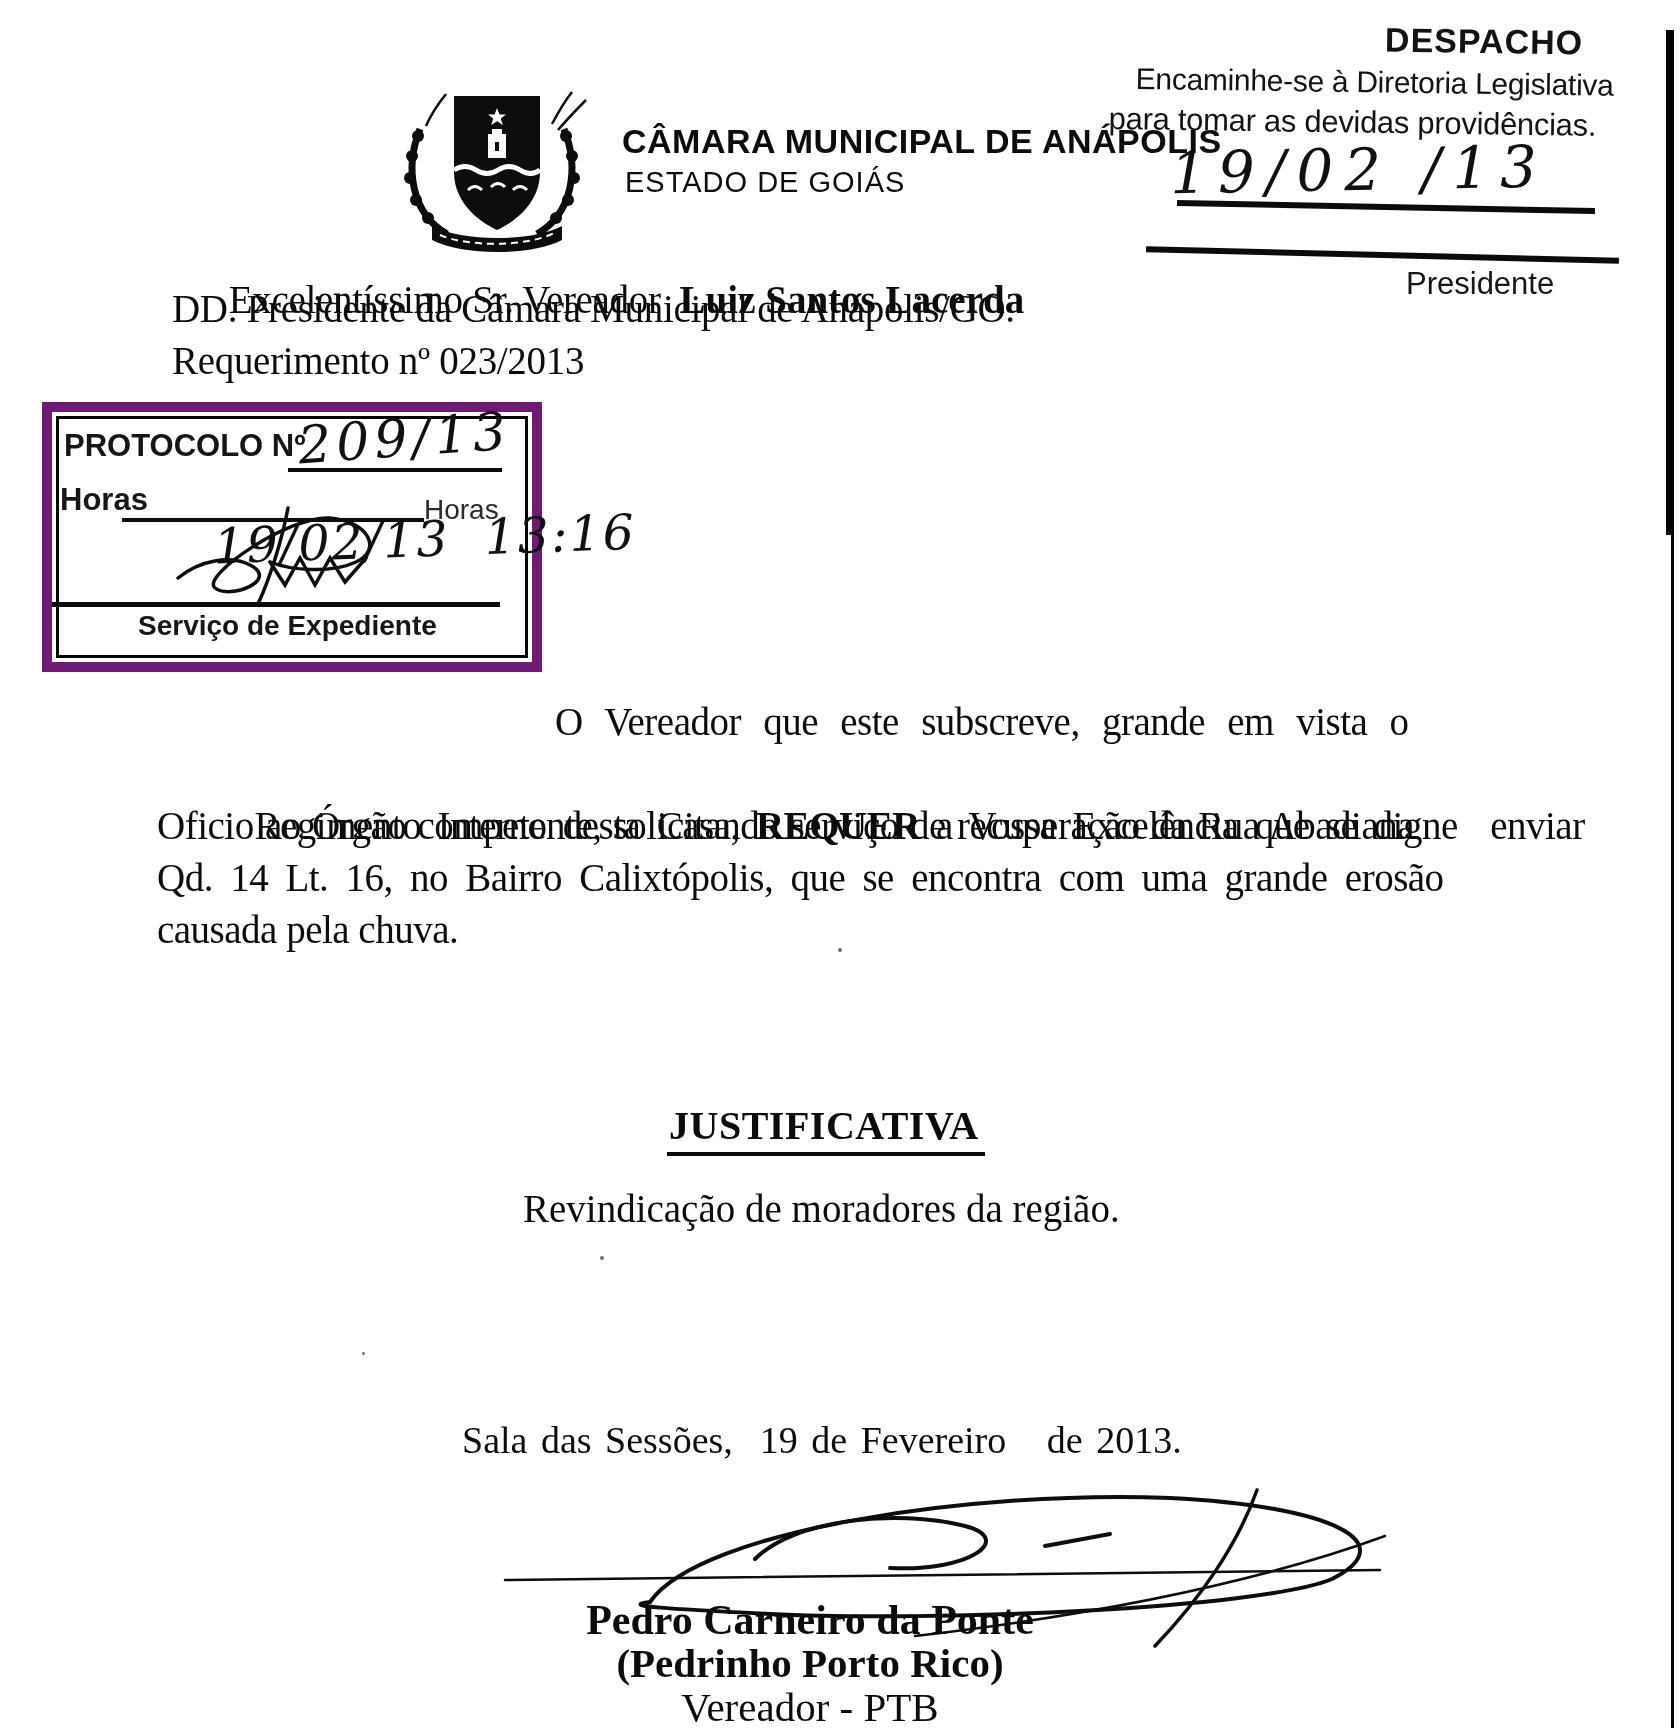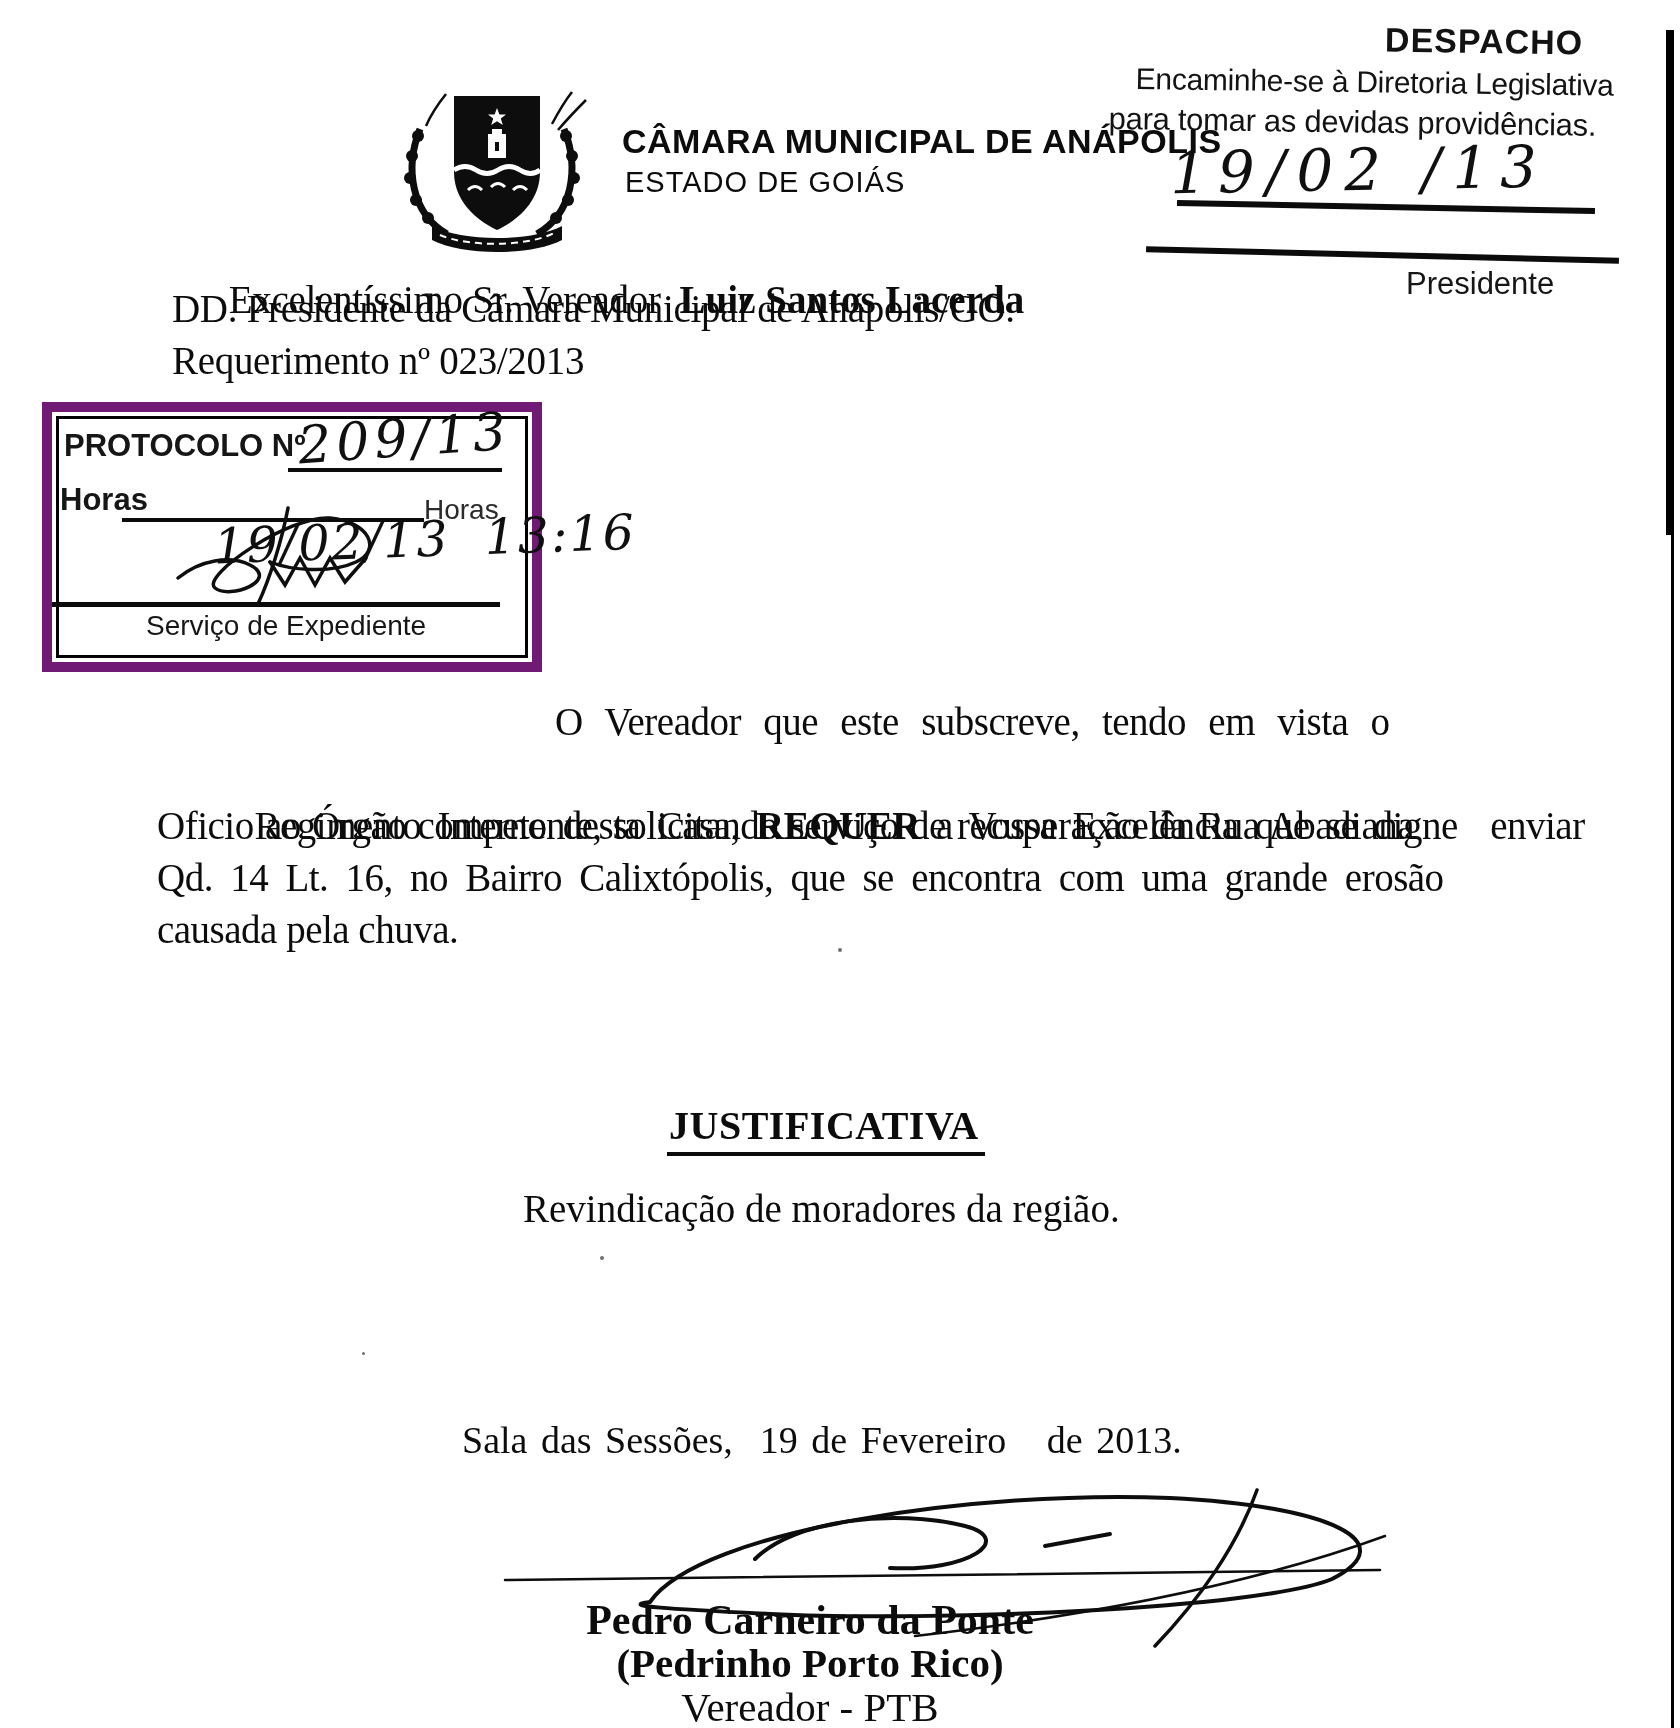--- a/index.html
+++ b/index.html
@@ -111,25 +111,25 @@
     <div class="abs rule" style="left:70px;top:106px;width:302px;height:4px;"></div>
     <div class="abs lbl" style="left:372px;top:82px;font-size:28px;font-weight:400;color:#2a2a2a;">Horas</div>
     <svg class="abs" style="left:118px;top:88px;" width="232" height="108" viewBox="0 0 232 108">
       <g fill="none" stroke="#0e0e0e" stroke-width="3.5" stroke-linecap="round">
         <path d="M8,78 C30,60 60,55 80,65 C110,80 60,100 45,88 C30,76 120,15 160,18 C200,22 212,50 186,62 C160,74 120,70 100,62"></path>
         <path d="M100,62 L115,85 L130,58 L145,85 L160,58 L175,82 L196,58"></path>
         <path d="M118,8 C112,40 100,78 88,104"></path>
       </g>
     </svg>
     <div class="abs rule" style="left:0px;top:190px;width:448px;height:5px;"></div>
-    <div class="abs lbl" style="left:94px;top:198px;font-size:28px;font-weight:400;">Serviço de Expediente</div>
+    <div class="abs lbl" style="left:86px;top:198px;font-size:28px;font-weight:700;">Serviço de Expediente</div>
   </div>
 
   <div class="abs" style="left:157px;top:696px;">
-    <div class="bodyline" style="text-indent:398px;word-spacing:13px;">O Vereador que este subscreve, tendo em vista o</div>
+    <div class="bodyline" style="text-indent:398px;word-spacing:13px;">O Vereador que este subscreve, grande em vista o</div>
     <div class="bodyline" style="word-spacing:7px;">
       <span>Regimento Interno desta Casa, </span><b>REQUER</b><span> a Vossa Excelência que se digne  enviar</span>
     </div>
     <div class="bodyline" style="word-spacing:2px;">Oficio ao Órgão competente, solicitando serviço de recuperação da Rua Abadiana</div>
     <div class="bodyline" style="word-spacing:8px;">Qd. 14 Lt. 16, no Bairro Calixtópolis, que se encontra com uma grande erosão</div>
     <div class="bodyline">causada pela chuva.</div>
   </div>
 
   <div class="abs just-head" style="left:667px;top:1102px;">JUSTIFICATIVA</div>
   <div class="abs" style="left:523px;top:1186px;font-size:39px;">Revindicação de moradores da região.</div>

